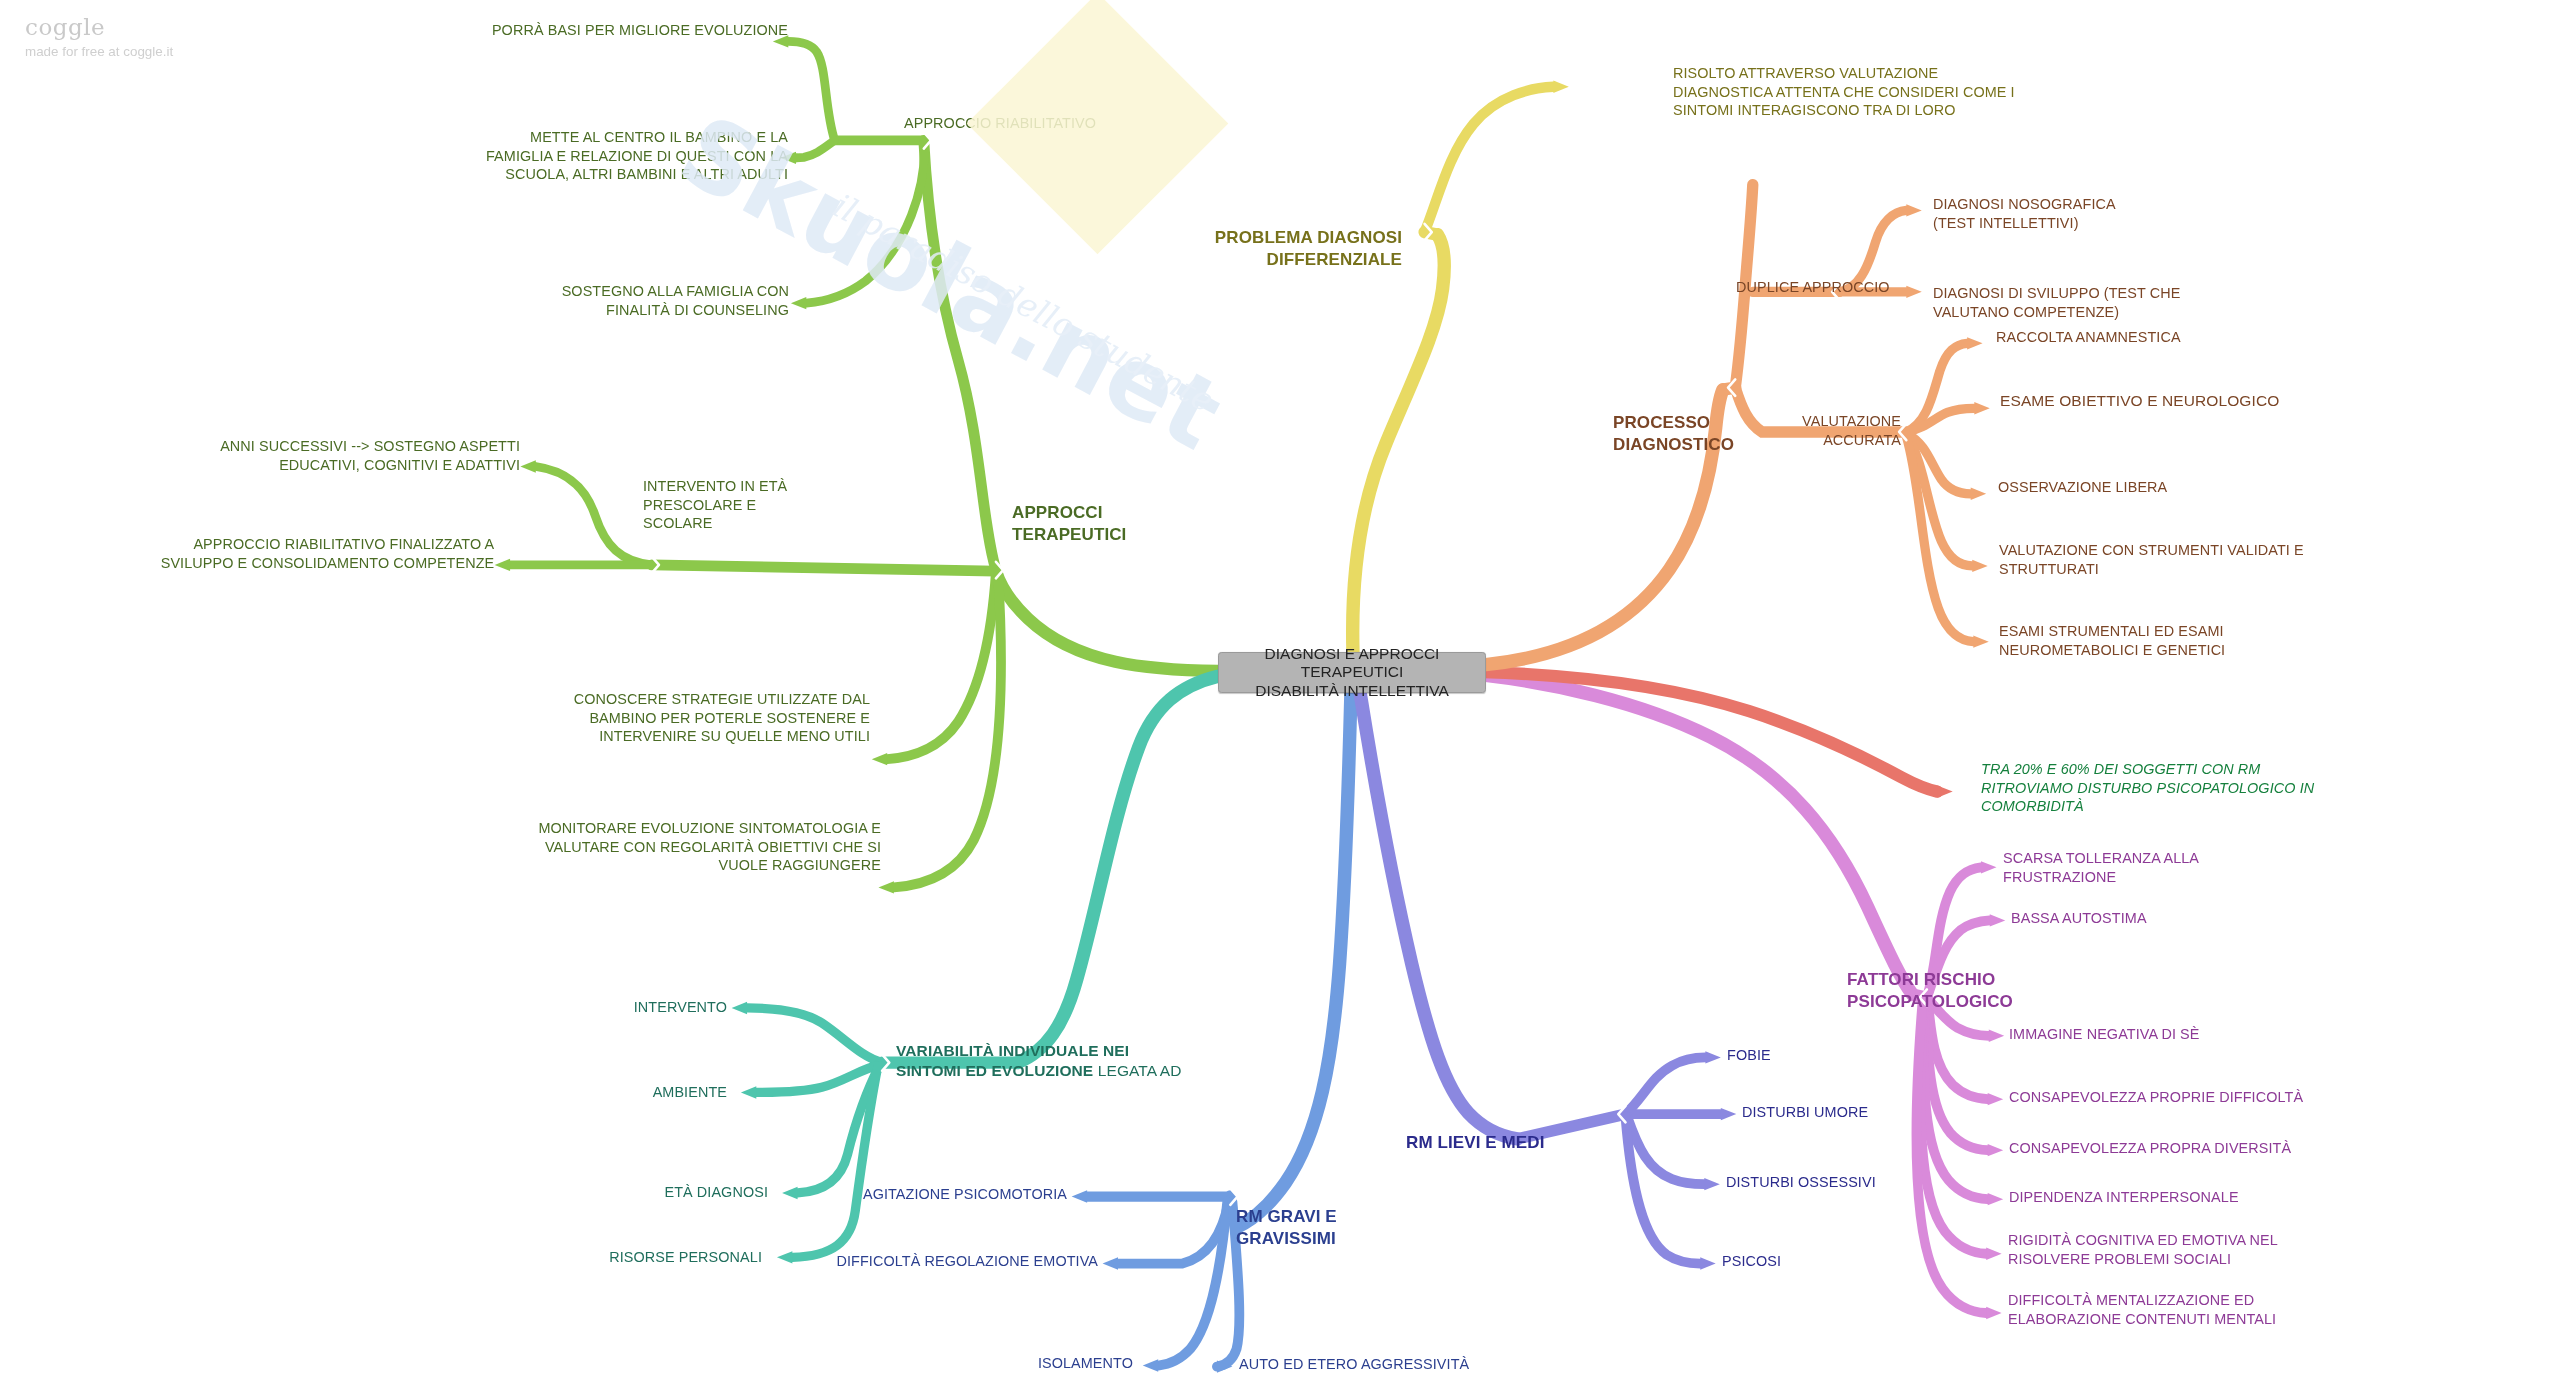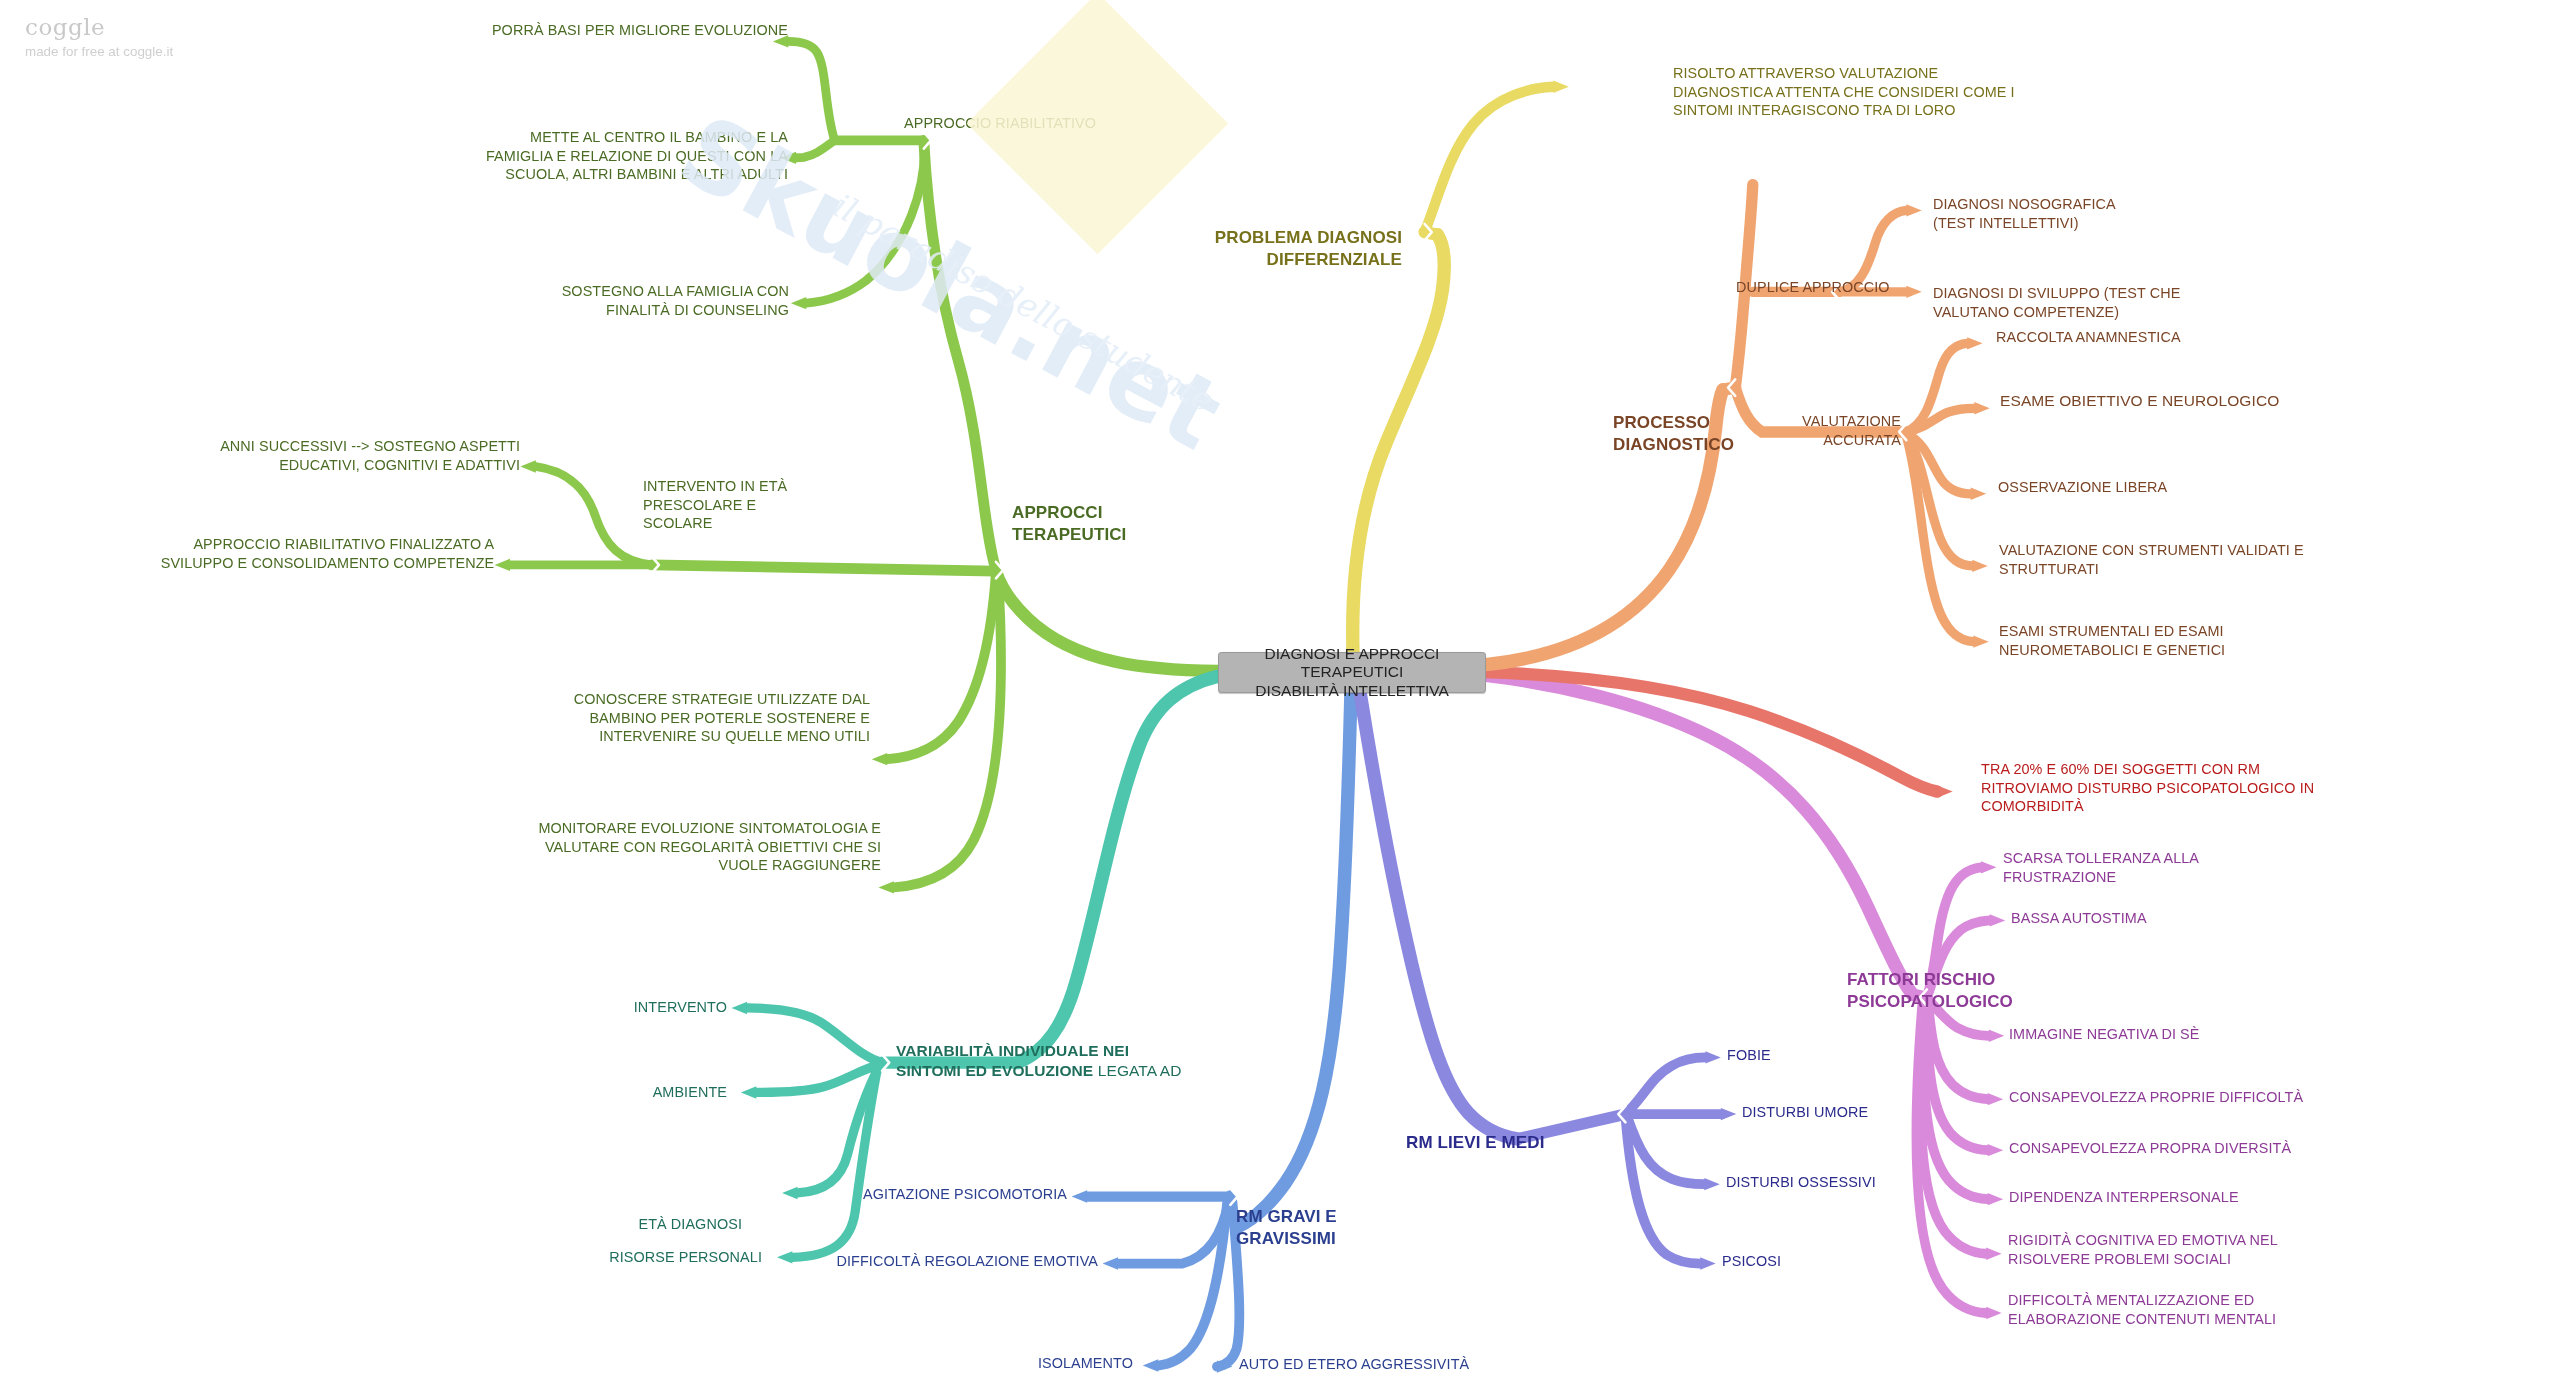--- a/index.html
+++ b/index.html
@@ -19,21 +19,21 @@
   .s2{font-size:15.5px;}      
   .s3{font-size:14.4px;}      
   .b{font-weight:bold;}
 
   
   .c-green{color:#4a6b24;}
   .c-teal{color:#1f6e5c;}
   .c-blue{color:#2b3f8f;}
   .c-indigo{color:#2b2b8c;}
   .c-magenta{color:#8d3a96;}
-  .c-salmon{color:#b91c1c;}
+  .c-salmon{color:#15803d;font-style:italic;}
   .c-orange{color:#7a4526;}
   .c-yellow{color:#77711b;}
 
   
   #central{
     position:absolute;left:1218px;top:652px;width:266px;height:39px;
     background:#b4b4b4;border:0.5px solid #9a9a9a;border-radius:3.6px;
     display:flex;align-items:center;justify-content:center;
     box-shadow:0 0.5px 1px rgba(0,0,0,.22);
     z-index:6;
@@ -289,21 +289,21 @@
   <div class="node r s3 c-green" style="left:428px;top:819px;width:453px;white-space:pre-line;">MONITORARE EVOLUZIONE SINTOMATOLOGIA E
 VALUTARE CON REGOLARITÀ OBIETTIVI CHE SI
 VUOLE RAGGIUNGERE</div>
 
   <div class="node r s3 c-green" style="left:422px;top:690px;width:448px;white-space:pre-line;">CONOSCERE STRATEGIE UTILIZZATE DAL
 BAMBINO PER POTERLE SOSTENERE E
 INTERVENIRE SU QUELLE MENO UTILI</div>
 
   <div class="node r s3 c-teal" style="left:526px;top:998px;width:201px;">INTERVENTO</div>
   <div class="node r s3 c-teal" style="left:526px;top:1083px;width:201px;">AMBIENTE</div>
-  <div class="node r s3 c-teal" style="left:500px;top:1183px;width:242px;margin-top:32px;">ETÀ DIAGNOSI</div>
+  <div class="node r s3 c-teal" style="left:526px;top:1183px;width:242px;">ETÀ DIAGNOSI</div>
   <div class="node r s3 c-teal" style="left:515px;top:1248px;width:247px;">RISORSE PERSONALI</div>
 
   <div class="node l s2 c-teal" style="left:896px;top:1041px;width:443px;">
     <span class="b" style="white-space:pre-line;">VARIABILITÀ INDIVIDUALE NEI
 SINTOMI ED EVOLUZIONE</span><span> LEGATA AD</span>
   </div>
 
   <div class="node r s3 c-blue" style="left:804px;top:1185px;width:263px;">AGITAZIONE PSICOMOTORIA</div>
   <div class="node r s3 c-blue" style="left:773px;top:1252px;width:325px;">DIFFICOLTÀ REGOLAZIONE EMOTIVA</div>
   <div class="node r s3 c-blue" style="left:927px;top:1354px;width:206px;">ISOLAMENTO</div>

